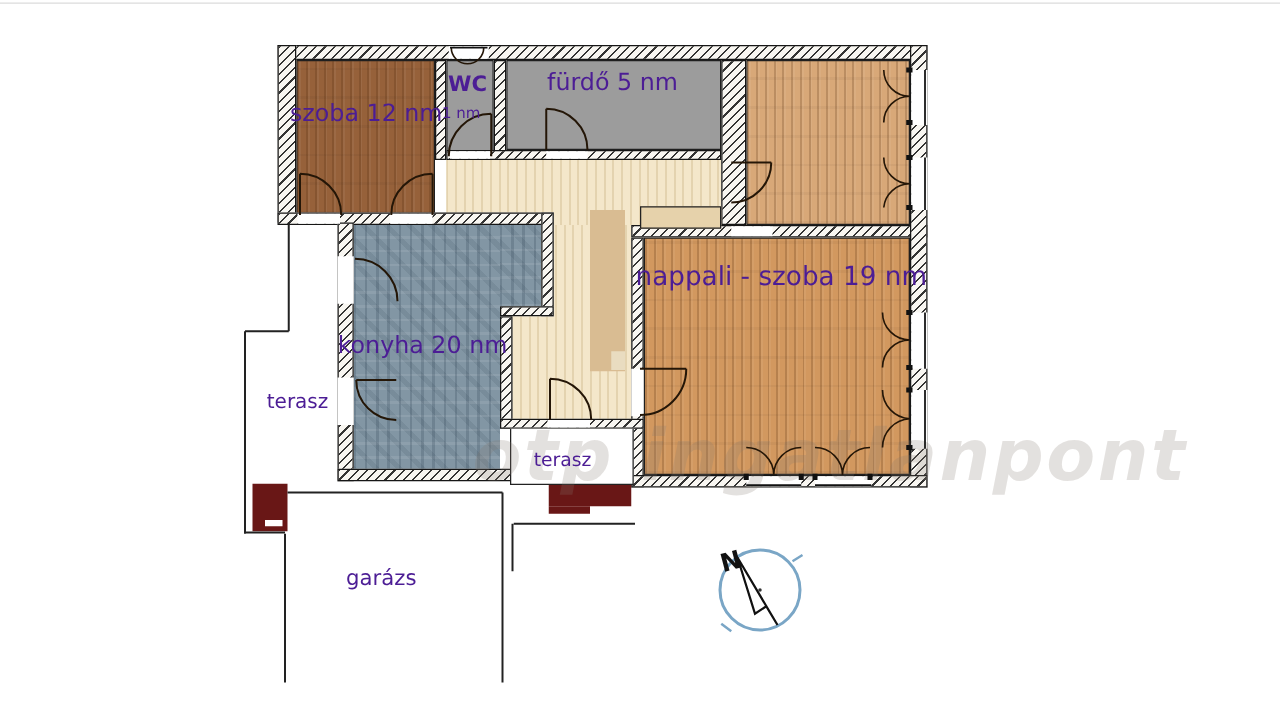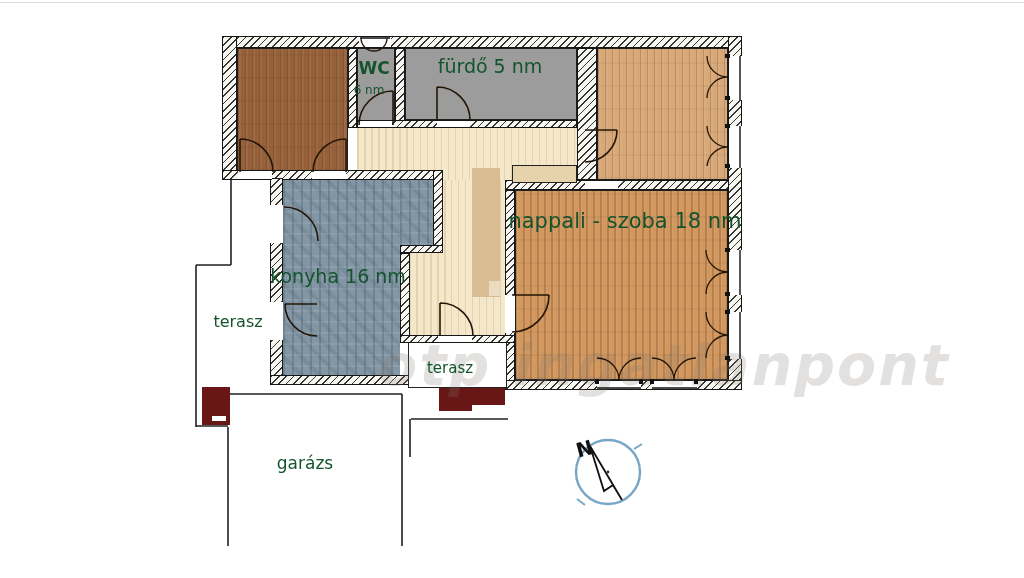--- a/index.html
+++ b/index.html
@@ -27,21 +27,21 @@
   }
   .mottle{
     background-image:
       repeating-linear-gradient(90deg, rgba(40,60,78,0.22) 0 2px, transparent 2px 9px),
       repeating-linear-gradient(0deg, rgba(255,255,255,0.09) 0 2px, transparent 2px 11px),
       repeating-linear-gradient(45deg, rgba(30,50,65,0.10) 0 4px, transparent 4px 13px);
   }
   .gap{background:#ffffff;}
   .label{
     position:absolute;transform:translate(-50%,-50%);white-space:nowrap;
-    color:#14532d;letter-spacing:0px;
+    color:#4c1d95;letter-spacing:0px;
   }
   #watermark{
     position:absolute;left:378px;top:332px;font-size:57px;font-style:italic;font-weight:bold;
     color:#857a70;opacity:0.22;white-space:nowrap;letter-spacing:2px;pointer-events:none;
   }
   svg text{font-family:"DejaVu Sans","Liberation Sans",sans-serif;}
 </style>
 </head>
 <body>
 
@@ -163,22 +163,23 @@
 
     <g>
       <circle cx="608" cy="472" r="32" stroke="#7aa6c6" stroke-width="2.4" fill="none"></circle>
       <path d="M634,449 L642,444 M577,499 L585,505" stroke="#7aa6c6" stroke-width="2"></path>
       <path d="M590,446 L622,500 L613,485 L604,491 Z" stroke="#111" stroke-width="1.8" fill="none"></path>
       <circle cx="608" cy="472" r="1.4" fill="#333"></circle>
       <text x="576" y="456" font-size="20" font-weight="bold" fill="#111" transform="rotate(-15 584 448)">N</text>
     </g>
   </svg>
 
+  <div class="label" style="left:293px;top:91px;font-size:19px;">szoba 12 nm</div>
   <div class="label" style="left:374px;top:68px;font-size:17px;font-weight:bold;">WC</div>
-  <div class="label" style="left:369px;top:90px;font-size:12px;">6 nm</div>
+  <div class="label" style="left:369px;top:90px;font-size:12px;">1 nm</div>
   <div class="label" style="left:490px;top:66px;font-size:19px;">fürdő 5 nm</div>
-  <div class="label" style="left:625px;top:221px;font-size:21px;">nappali - szoba 18 nm</div>
-  <div class="label" style="left:338px;top:276px;font-size:19px;">konyha 16 nm</div>
+  <div class="label" style="left:625px;top:221px;font-size:21px;">nappali - szoba 19 nm</div>
+  <div class="label" style="left:338px;top:276px;font-size:19px;">konyha 20 nm</div>
   <div class="label" style="left:238px;top:321px;font-size:16px;">terasz</div>
   <div class="label" style="left:450px;top:368px;font-size:15px;">terasz</div>
   <div class="label" style="left:305px;top:463px;font-size:17px;">garázs</div>
 
 </div>
 
 </body></html>

